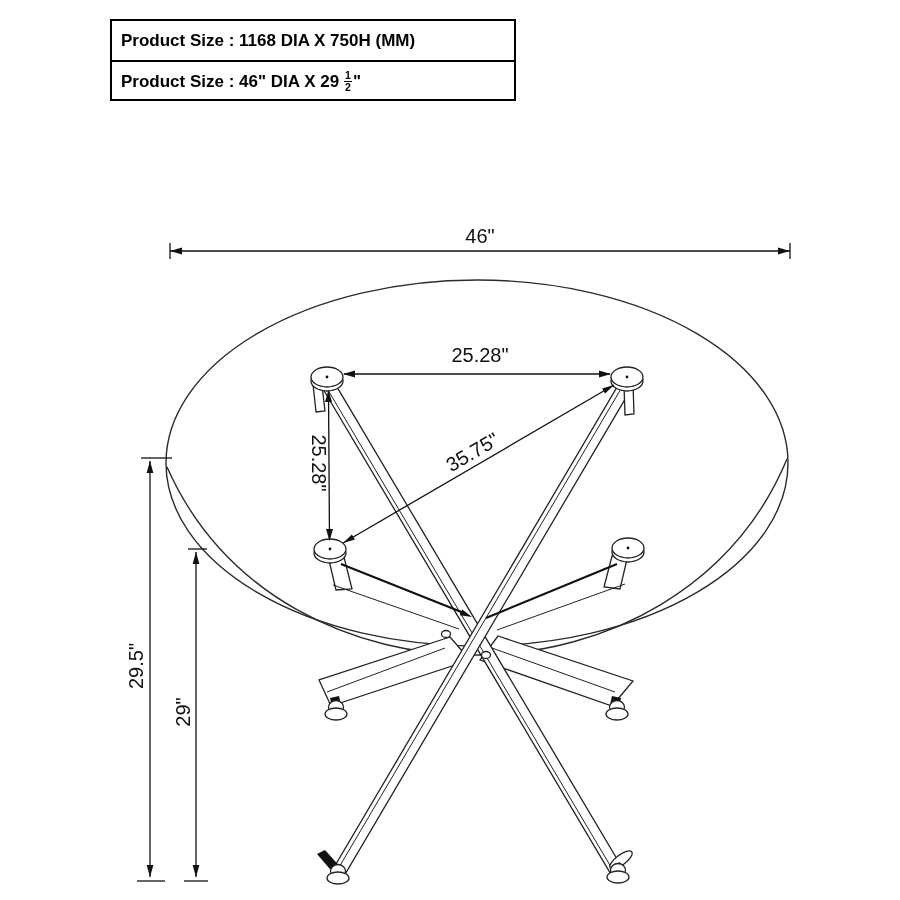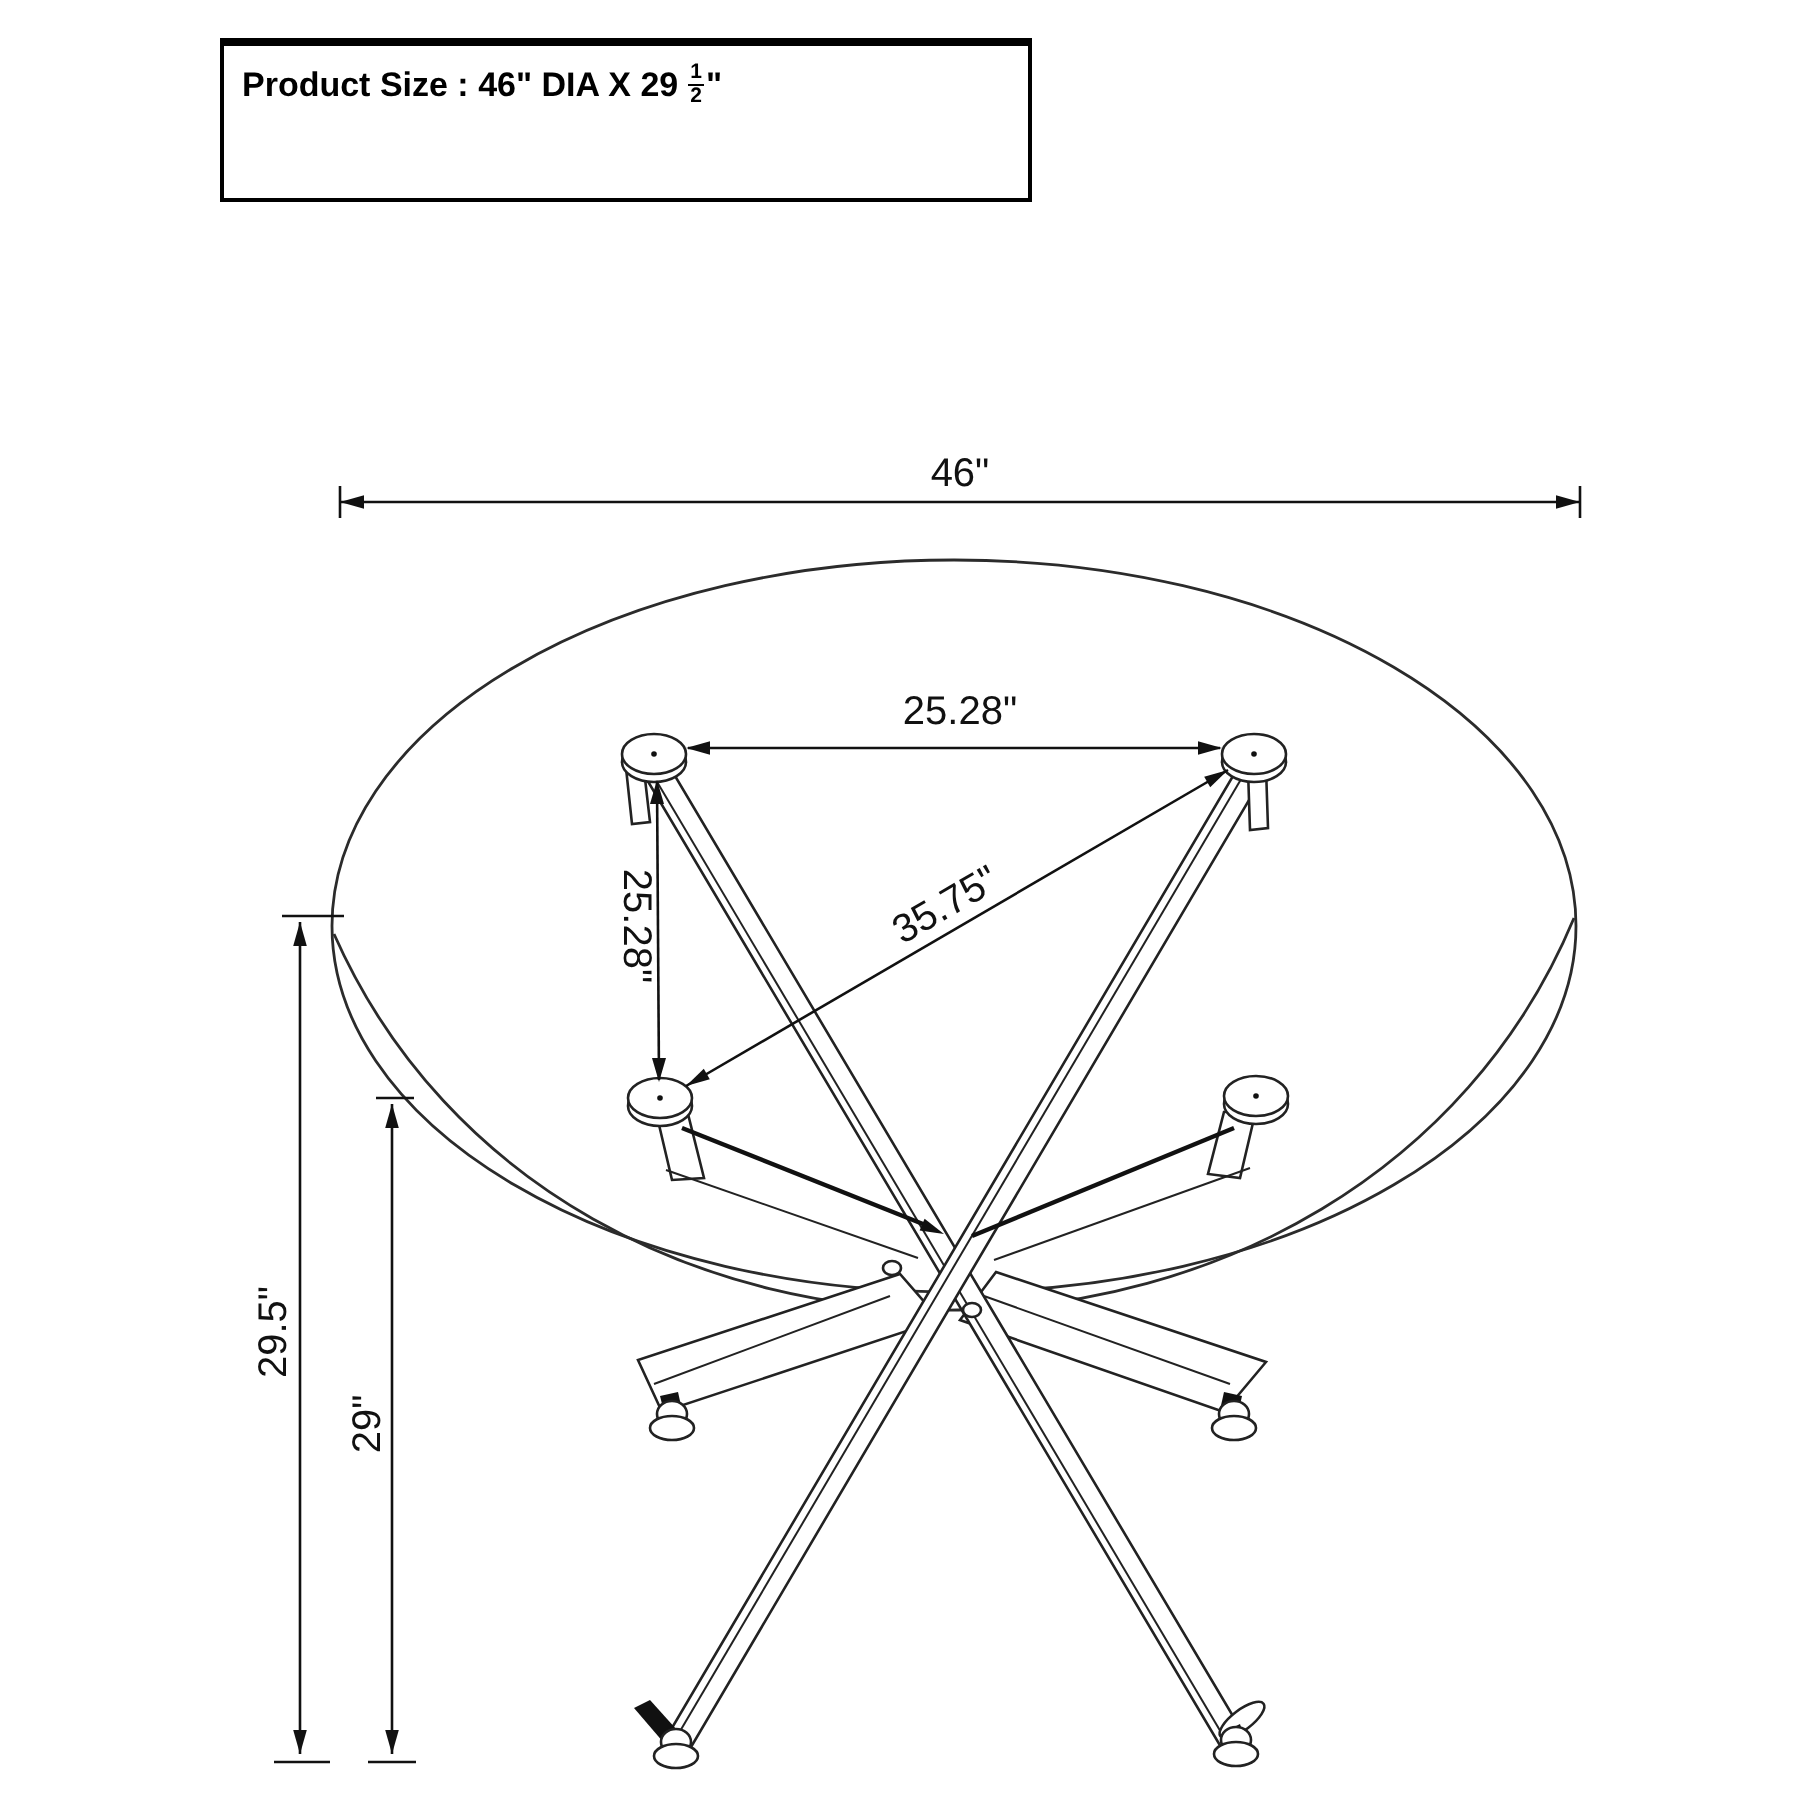--- a/index.html
+++ b/index.html
@@ -24,20 +24,23 @@
   .thin{stroke:#222;stroke-width:1;fill:none;}
   .darkline{stroke:#111;stroke-width:2.2;fill:none;}
   .solid{fill:#111;stroke:none;}
 </style>
 </head>
 <body>
 
 <div class="stage">
 
   <div class="spec-box">
+    <div class="spec-row">
+      <span>Product Size : 1168 DIA X 750H (MM)</span>
+    </div>
     <div class="spec-row second">
       <span>Product Size : 46" DIA X 29</span>
       <span class="frac">
         <span class="num">1</span>
         <span>2</span>
       </span>
       <span>"</span>
     </div>
   </div>
 

